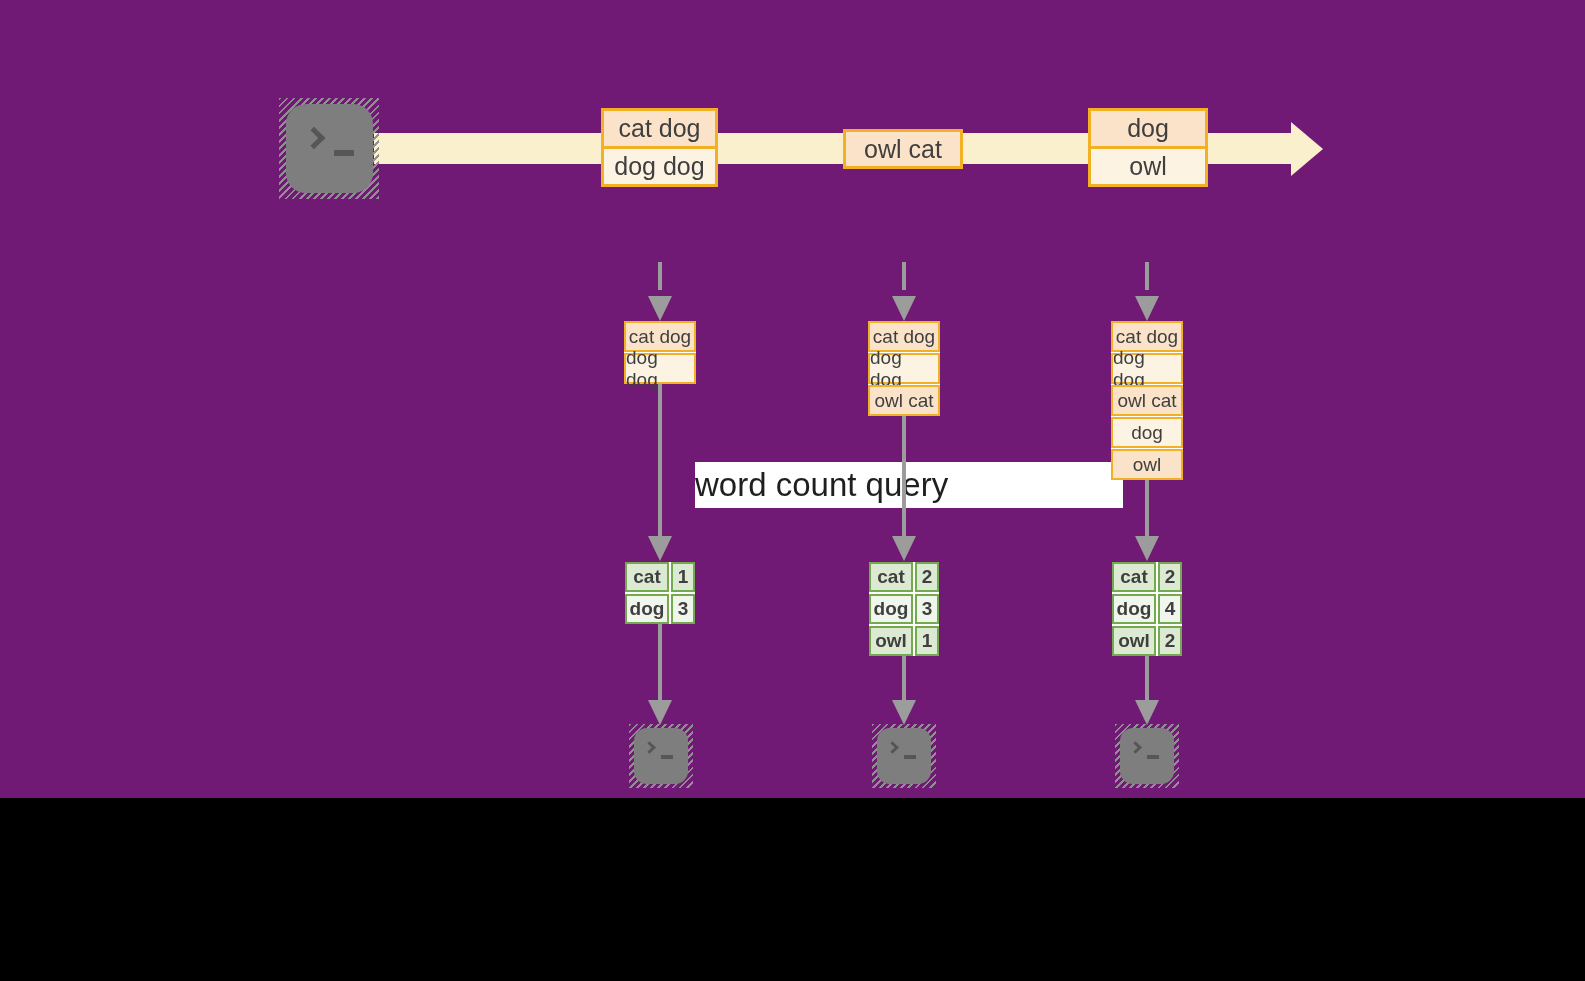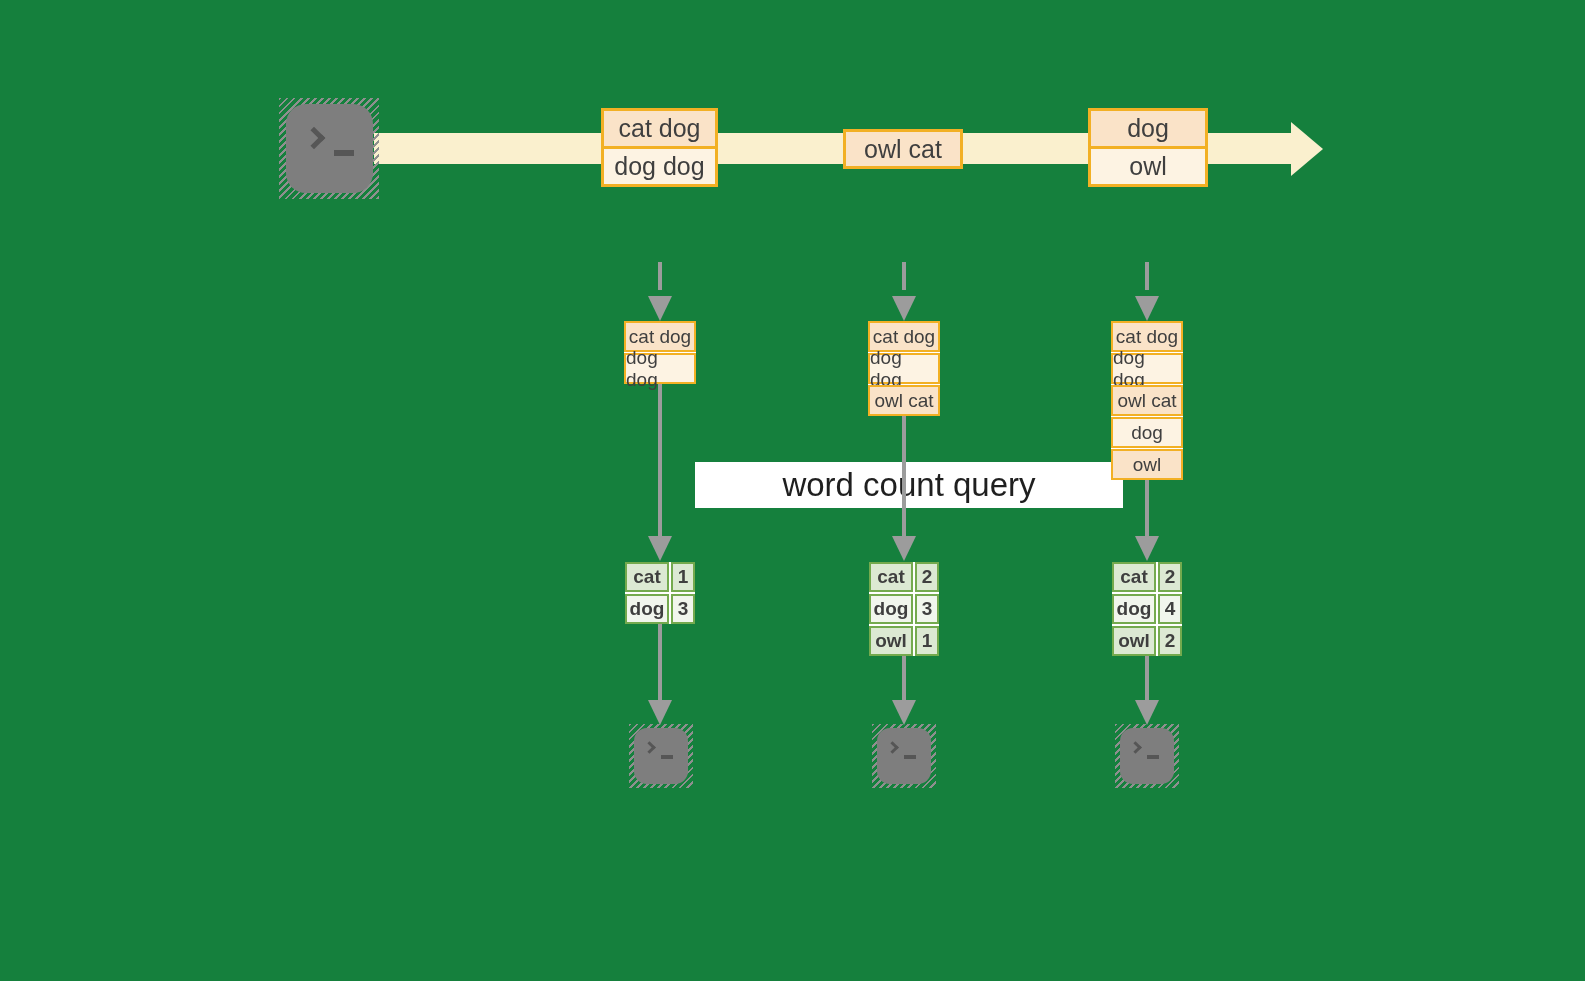--- a/index.html
+++ b/index.html
@@ -1,18 +1,18 @@
 <!DOCTYPE html>
 <html><head>
 <meta charset="utf-8">
 <style>
   * { margin:0; padding:0; box-sizing:border-box; }
   html,body { background:#000; }
   .canvas {
-    position:relative; width:1585px; height:981px; background:#15803d;
+    position:relative; width:1585px; height:798px; background:#701a75;
     font-family:"Liberation Sans", sans-serif; overflow:hidden;
   }
   .abs { position:absolute; }
 
   
   .hatch {
     background: repeating-linear-gradient(135deg, #8F8F8F 0 2px, rgba(0,0,0,0) 2px 5px);
   }
   .term-inner { position:absolute; background:#7E7E7E; }
   .chev {
@@ -57,21 +57,21 @@
   .ahead {
     width:0; height:0; z-index:2;
     border-left:12px solid rgba(0,0,0,0);
     border-right:12px solid rgba(0,0,0,0);
     border-top:25px solid #9C9C9C;
   }
 
   
   .banner {
     background:#FFFFFF; z-index:1;
-    display:flex; align-items:center; justify-content:center;
+    display:flex; align-items:center; 
     font-size:33px; font-weight:300; color:#1F1F1F;
   }
 
   
   .gtable {
     display:grid; grid-template-columns:44px 24px; gap:2px;
     background:#FFFFFF; z-index:4;
   }
   .gcell {
     height:30px; border:2px solid #74AA4E;

